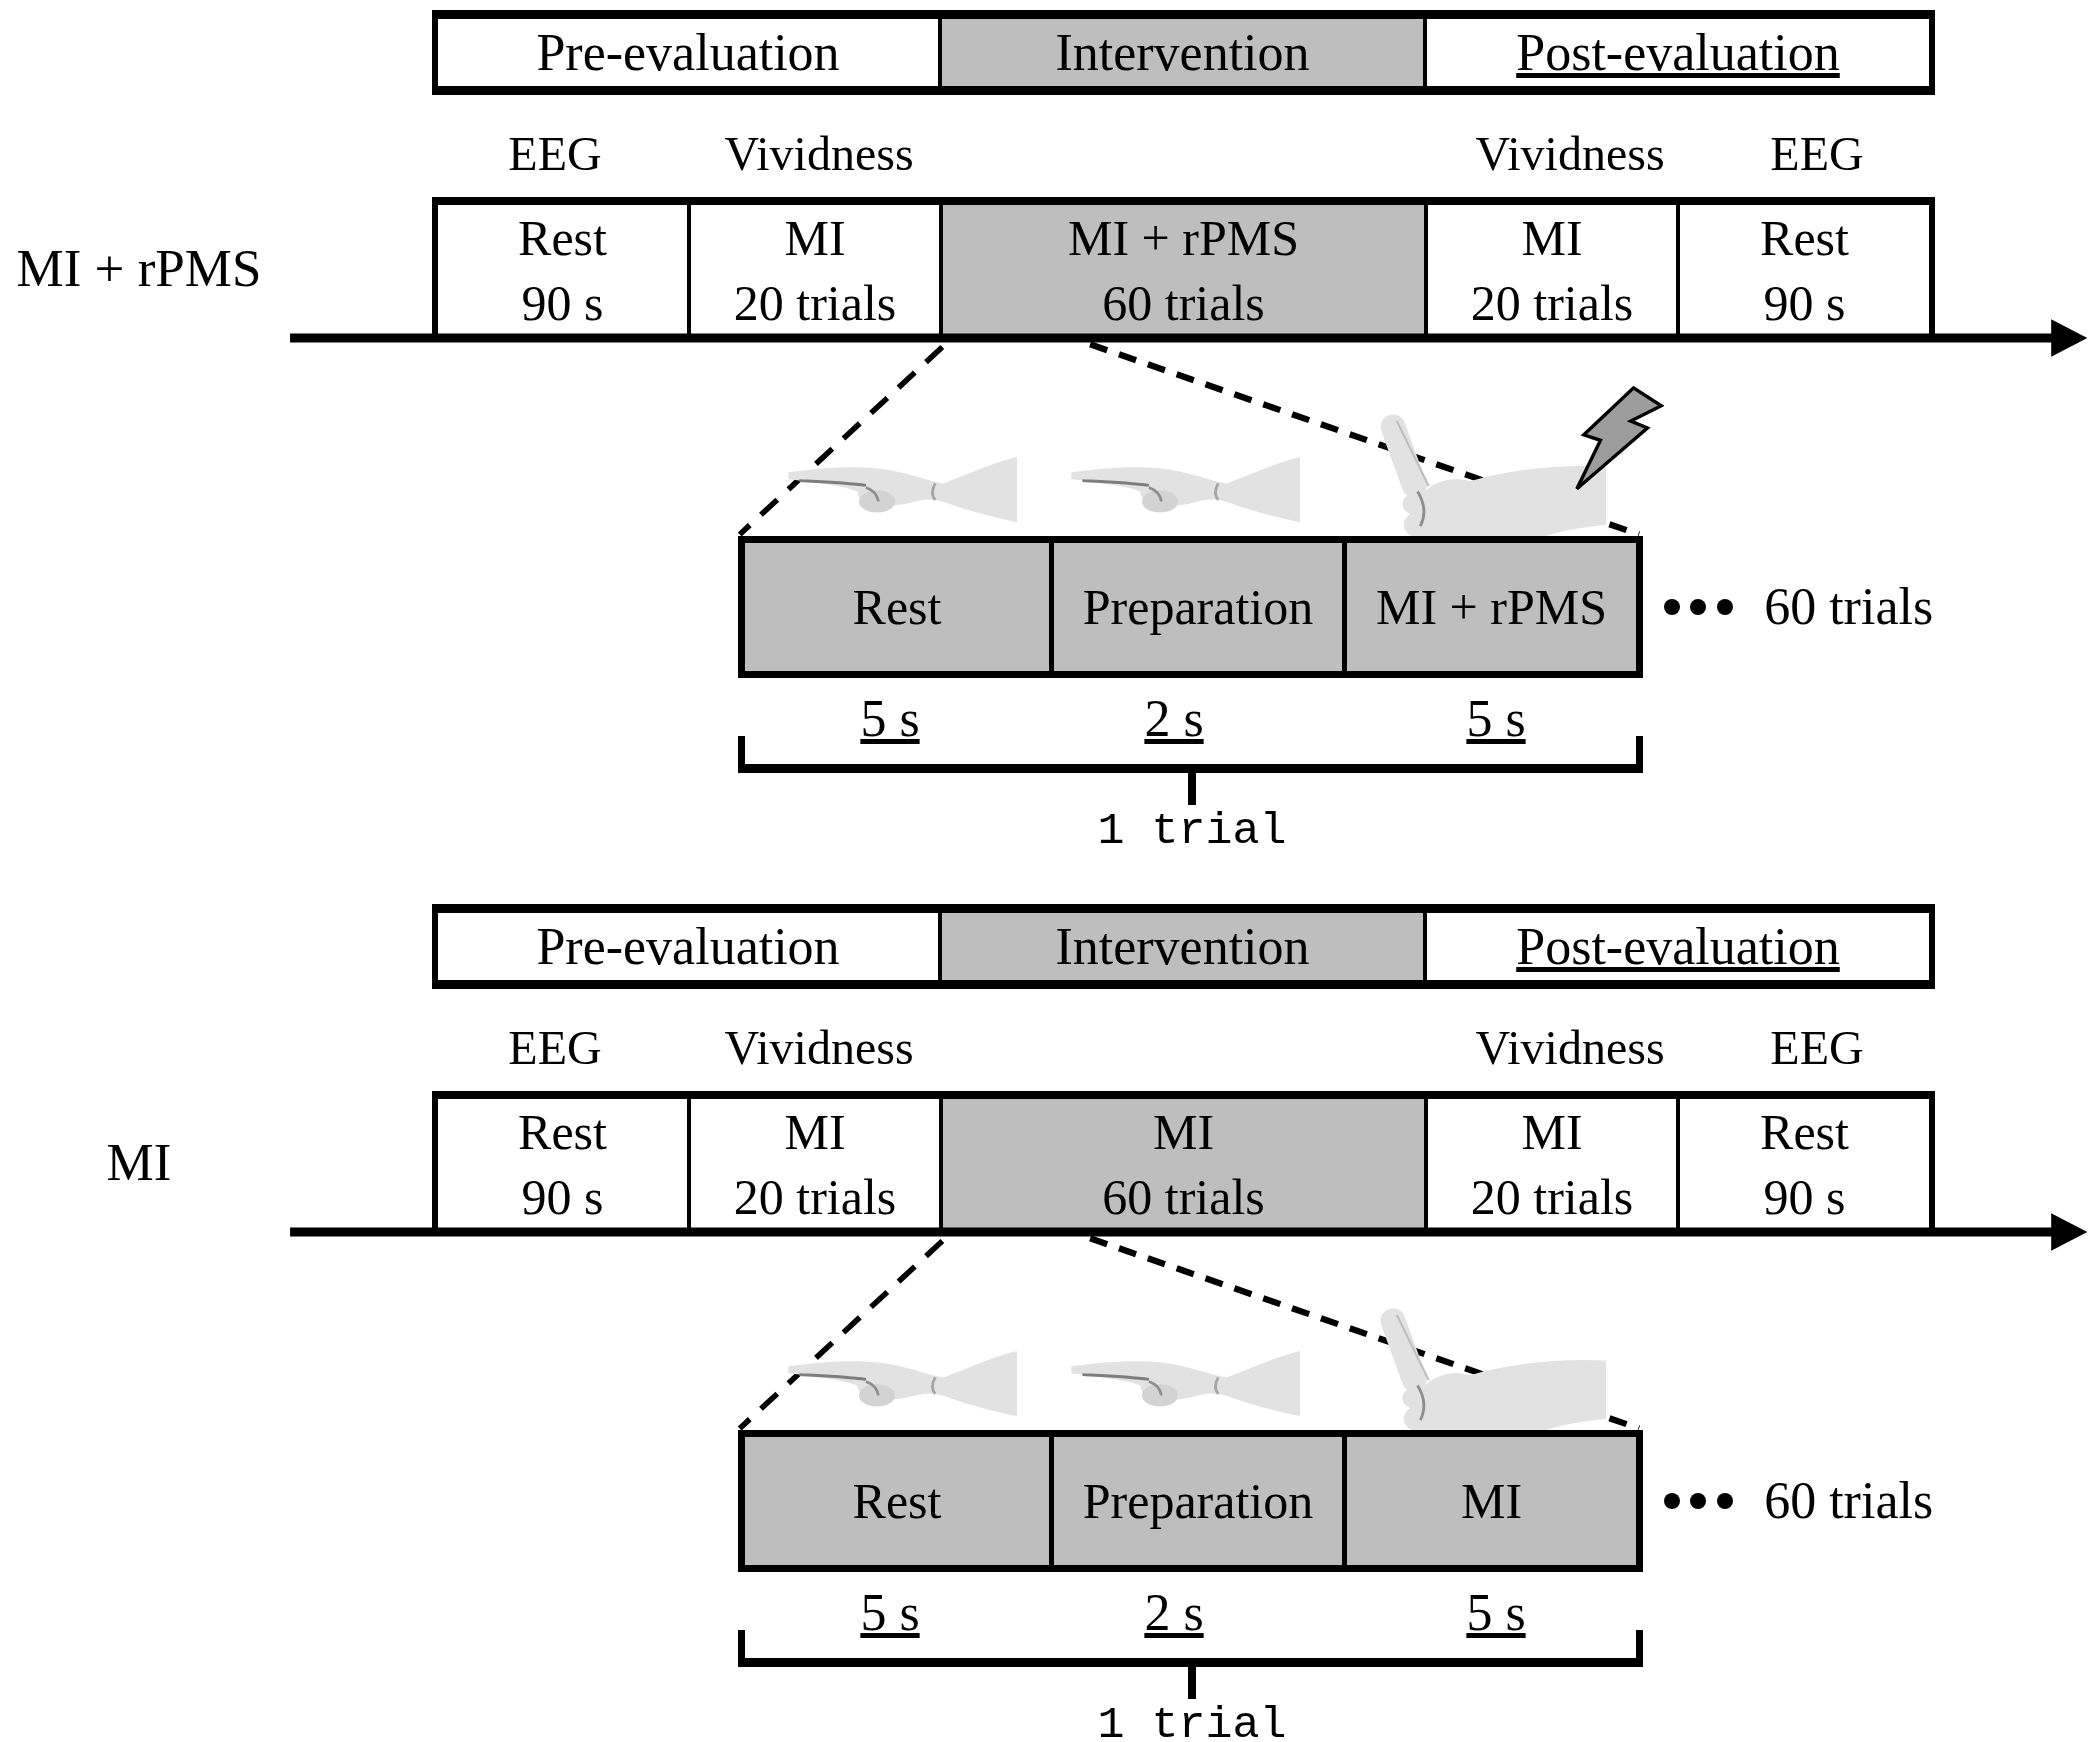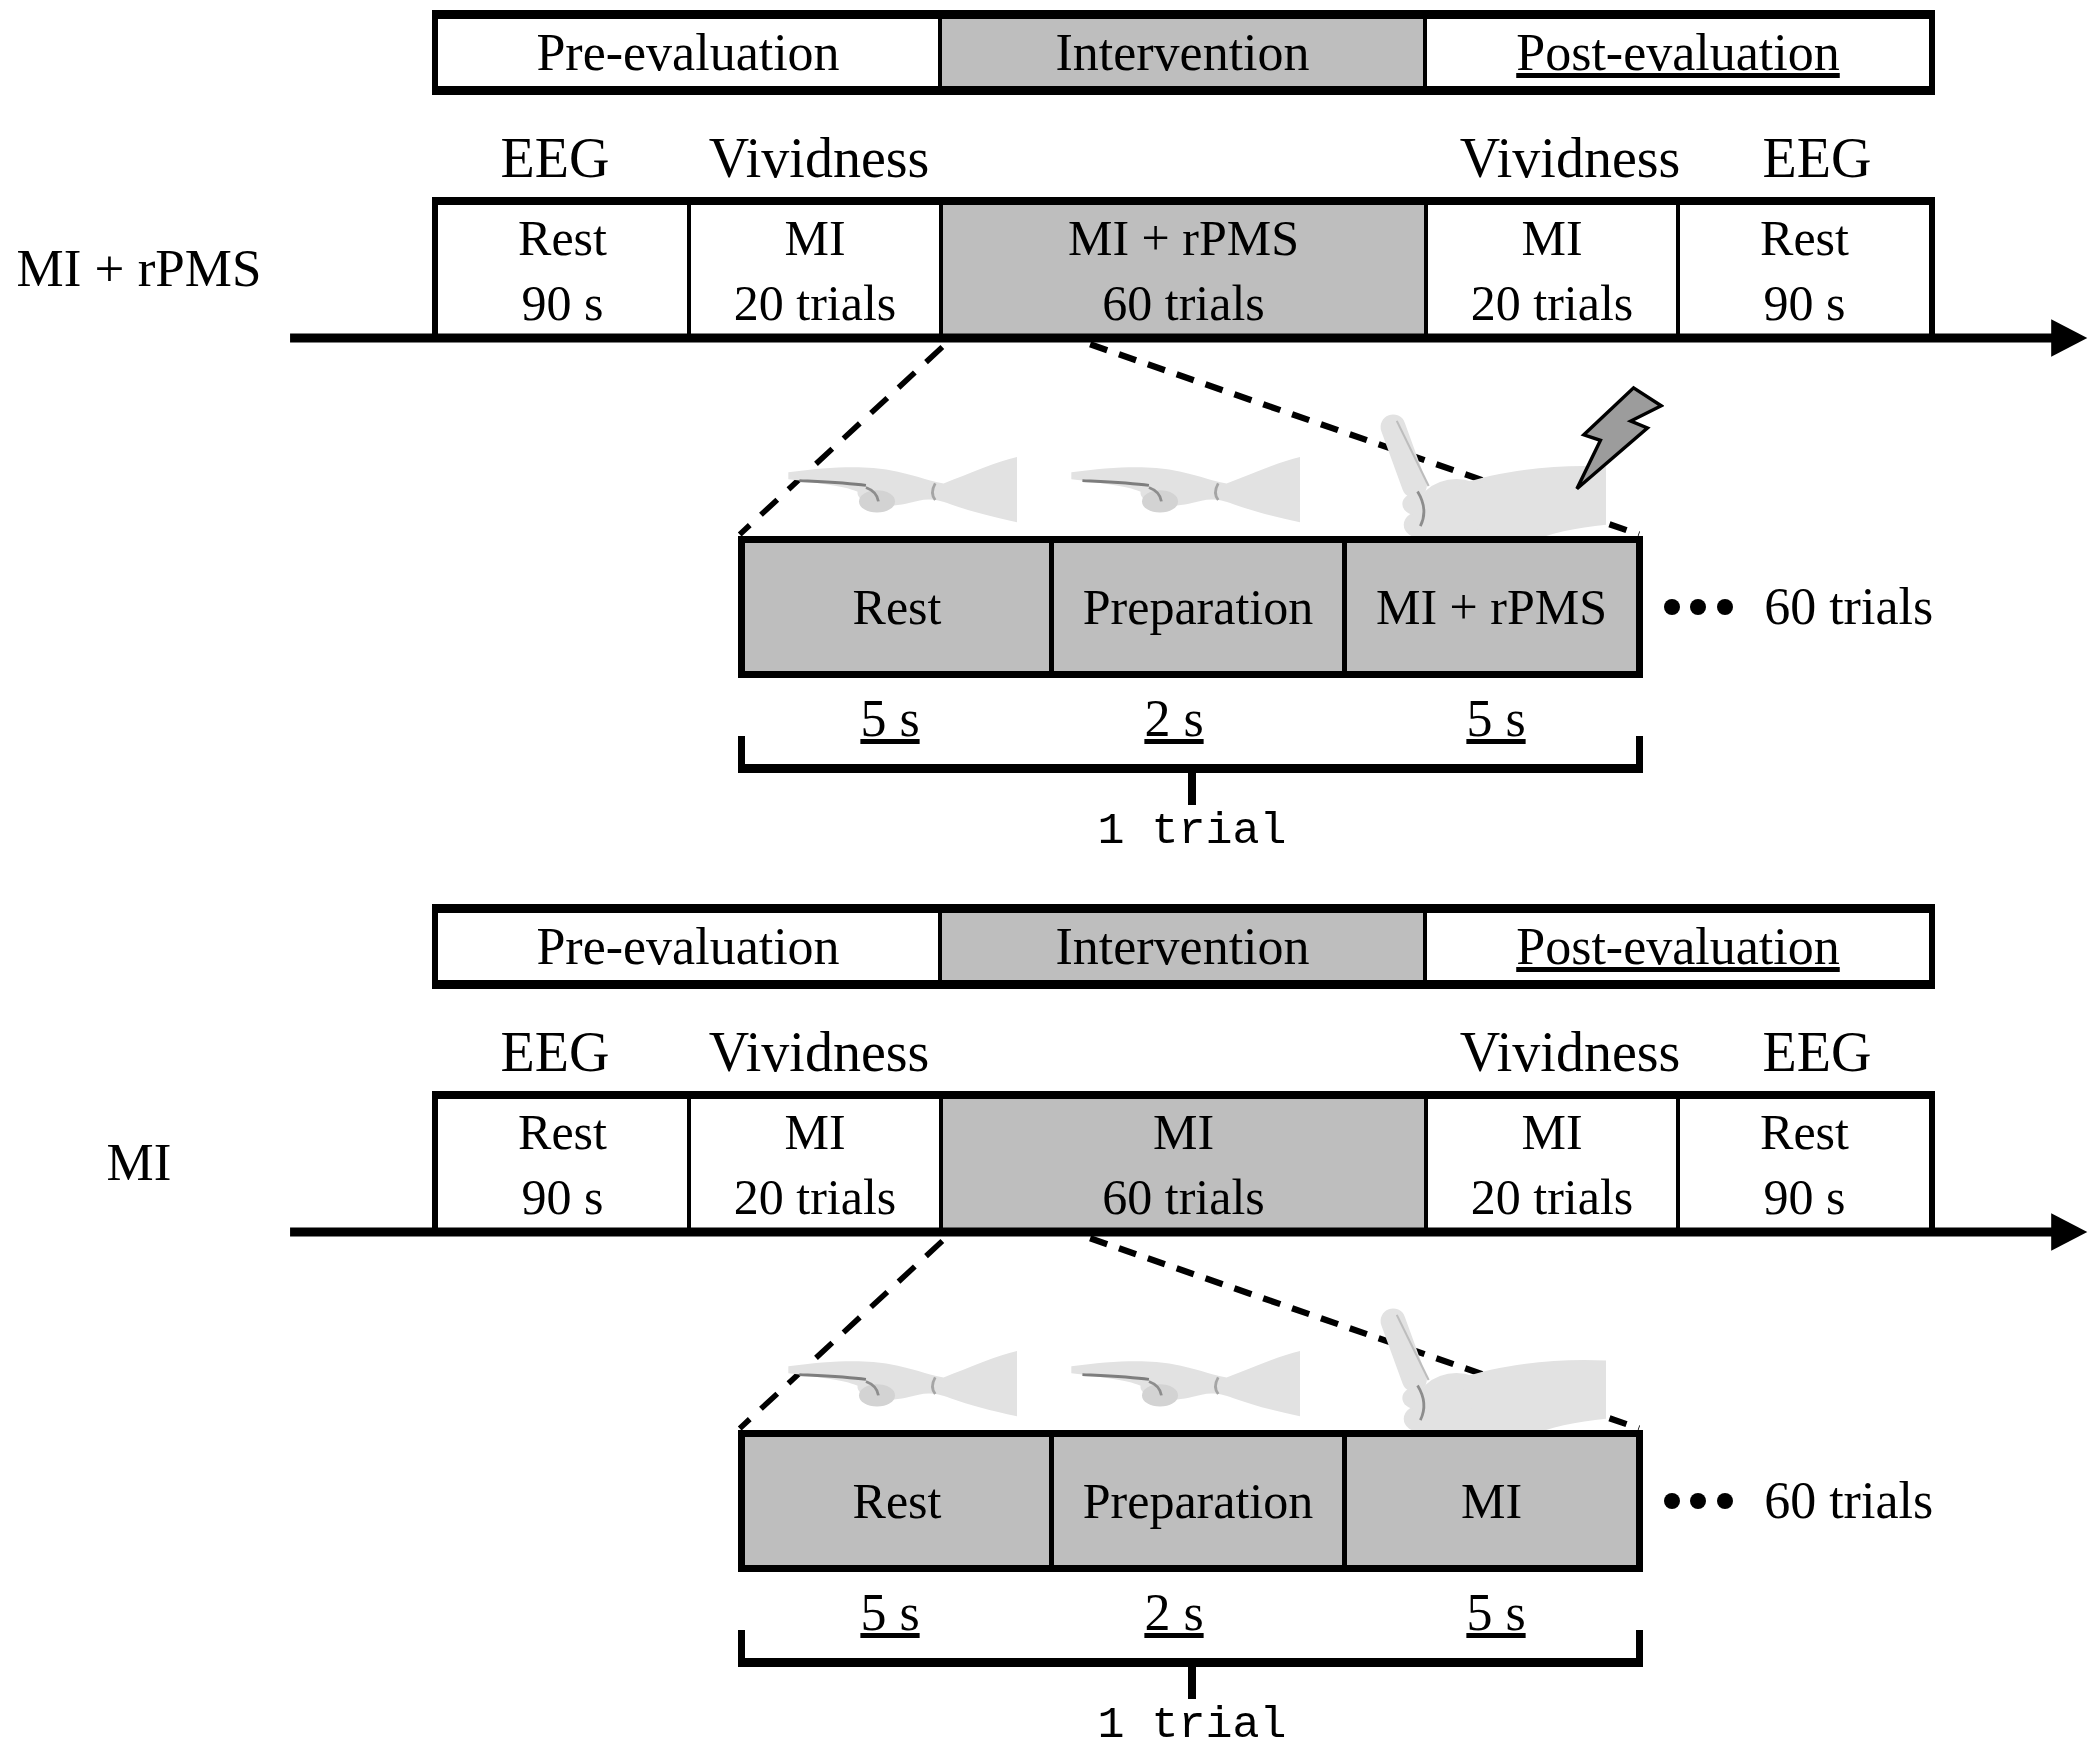--- a/index.html
+++ b/index.html
@@ -17,21 +17,21 @@
                 border-top:9px solid #000;border-bottom:9px solid #000;
                 border-left:6.2px solid #000;border-right:6.2px solid #000;}
   .phase-cell{display:flex;align-items:center;justify-content:center;
               font-size:52px;background:#fff;box-sizing:border-box;}
   .phase-cell.c1{flex:0 0 500px;}
   .phase-cell.c2{flex:0 0 489px;border-left:4.2px solid #000;border-right:4.2px solid #000;}
   .phase-cell.c3{flex:1;text-decoration:underline;}
   .shaded{background:#bebebe !important;}
 
   .measure{position:absolute;top:126px;transform:translateX(-50%);
-           font-size:56px;white-space:nowrap;}
+           font-size:48px;white-space:nowrap;}
   .m0{left:555px;} .m1{left:819px;} .m2{left:1570px;} .m3{left:1817px;}
 
   .timeline-row{position:absolute;left:432px;top:197px;width:1503px;height:140px;
                 display:flex;box-sizing:border-box;
                 border-top:8.3px solid #000;border-left:6.2px solid #000;border-right:6.2px solid #000;}
   .tl-box{display:flex;flex-direction:column;align-items:center;justify-content:center;
           font-size:50px;line-height:1.3;background:#fff;box-sizing:border-box;text-align:center;}
   .tl-box.b1{flex:0 0 249px;}
   .tl-box.b2{flex:0 0 252px;border-left:4.9px solid #000;}
   .tl-box.b3{flex:0 0 489px;border-left:4.9px solid #000;border-right:4.9px solid #000;}

